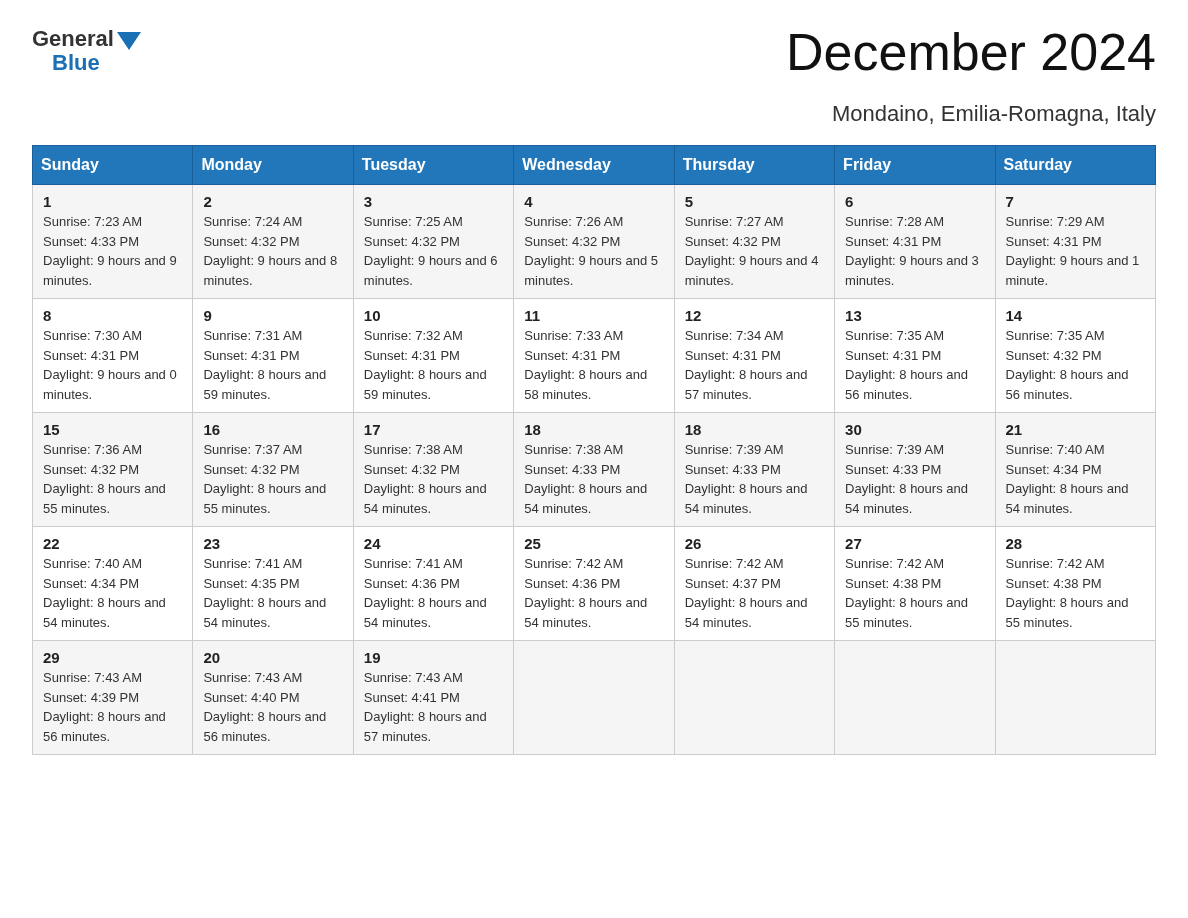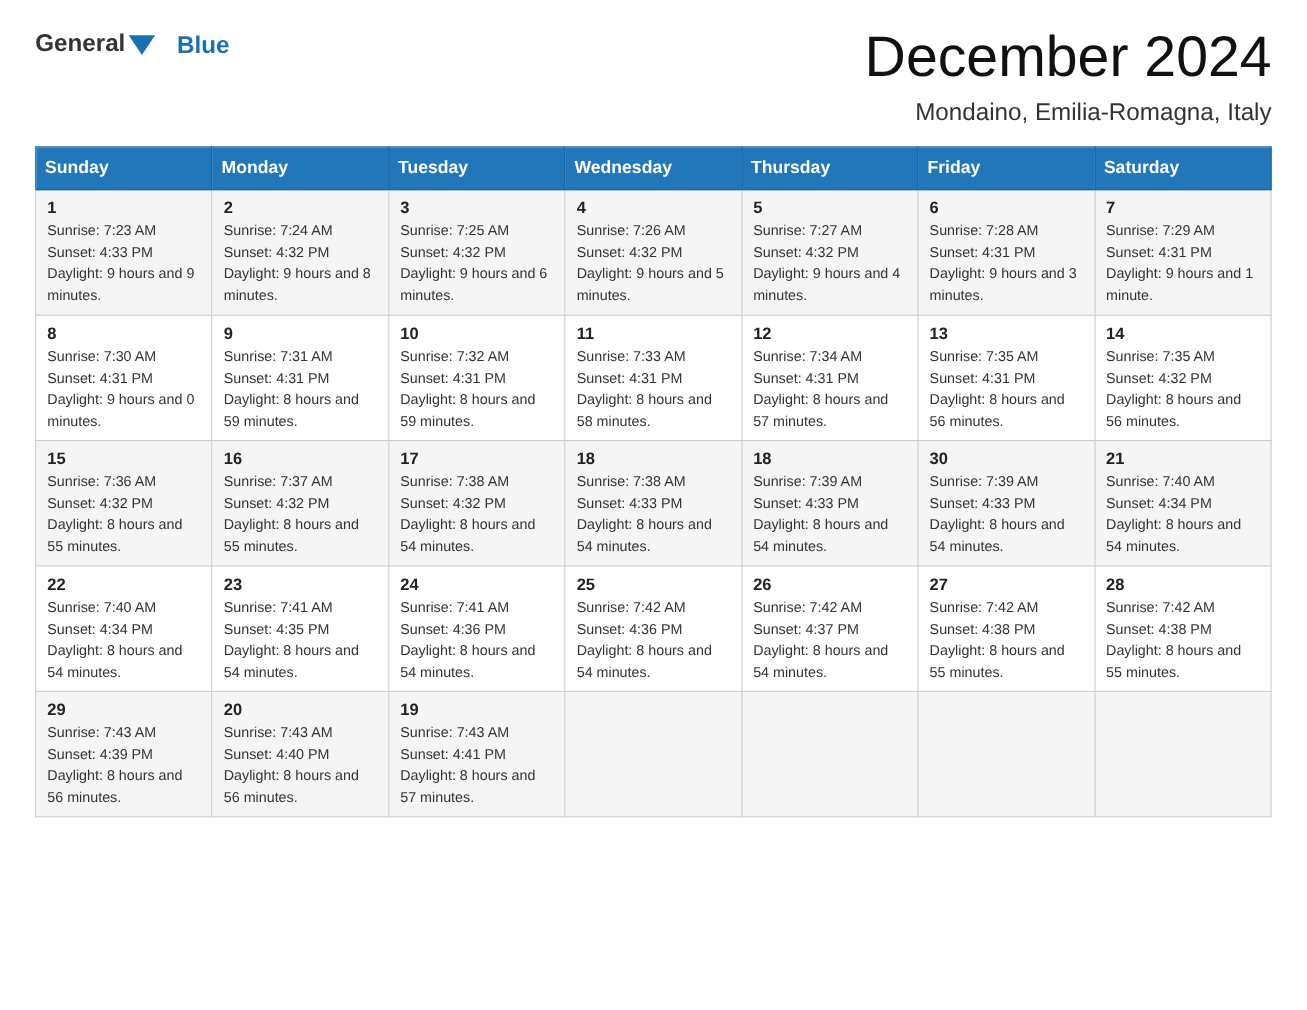--- a/index.html
+++ b/index.html
@@ -11,21 +11,21 @@
       min-height: 918px;
     }
     .header-row {
       display: flex;
       align-items: flex-start;
       justify-content: space-between;
       margin-bottom: 18px;
     }
     .logo {
       display: flex;
-      flex-direction: row;
+      flex-direction: column;
       align-items: flex-start;
       margin-top: 4px;
     }
     .logo-text {
       display: flex;
       align-items: center;
       font-size: 22px;
       font-weight: bold;
       color: #222;
       line-height: 1;
@@ -58,21 +58,21 @@
     .month-title {
       font-size: 52px;
       font-weight: normal;
       color: #111;
       line-height: 1.1;
       margin-left: 36px;
     }
     .location-title {
       font-size: 22px;
       color: #333;
-      margin-top: 8px;
+      margin-top: 20px;
     }
     table {
       width: 100%;
       border-collapse: collapse;
       table-layout: fixed;
     }
     thead th {
       background: #2277bb;
       color: #fff;
       font-size: 16px;

